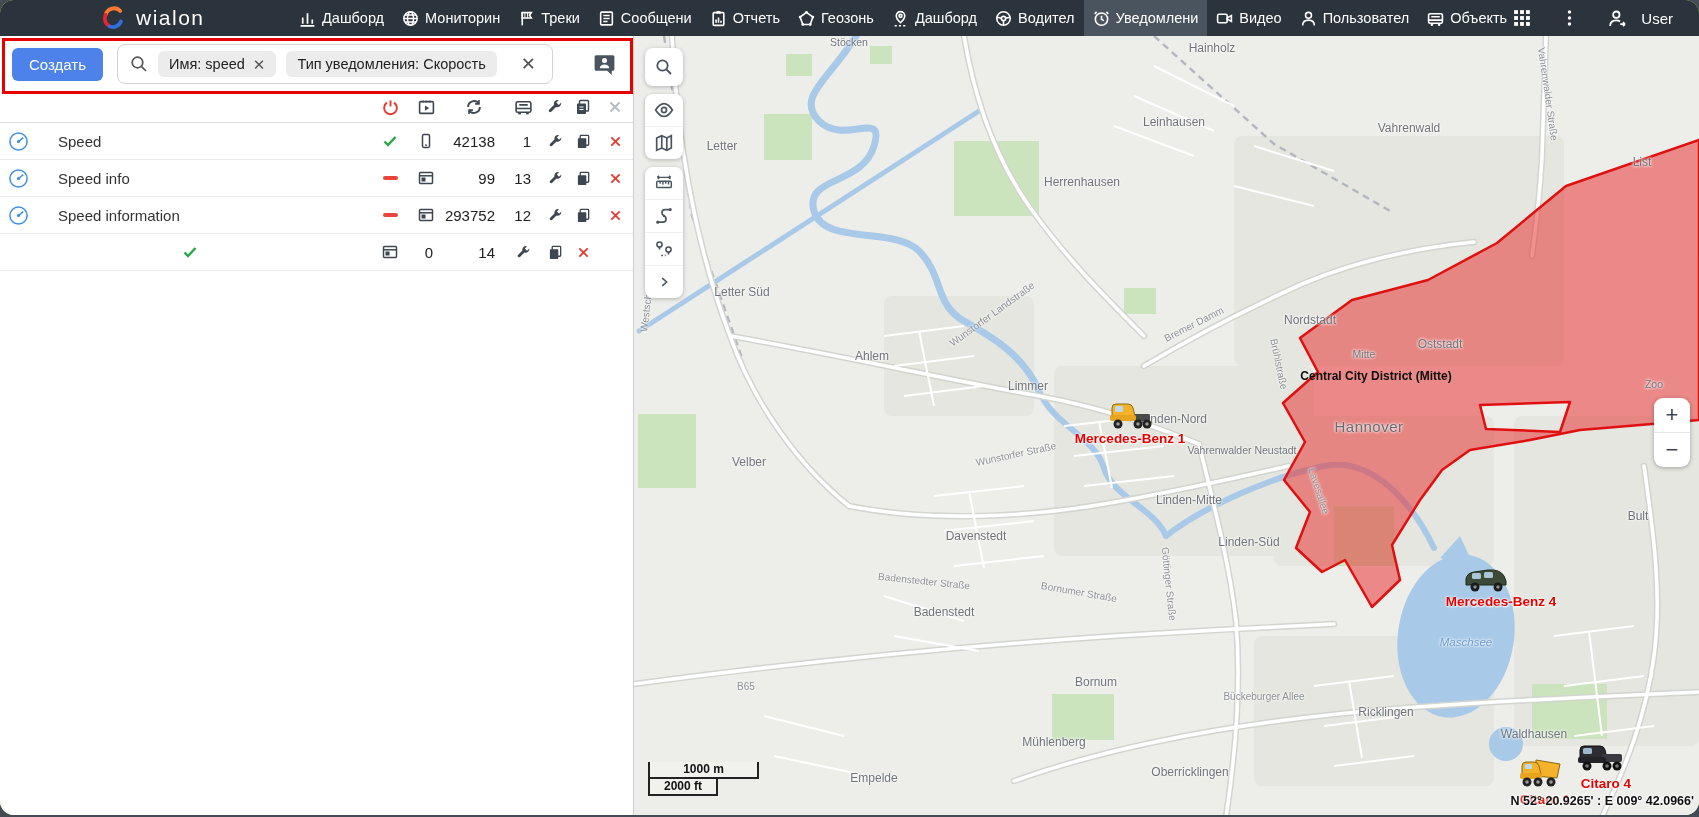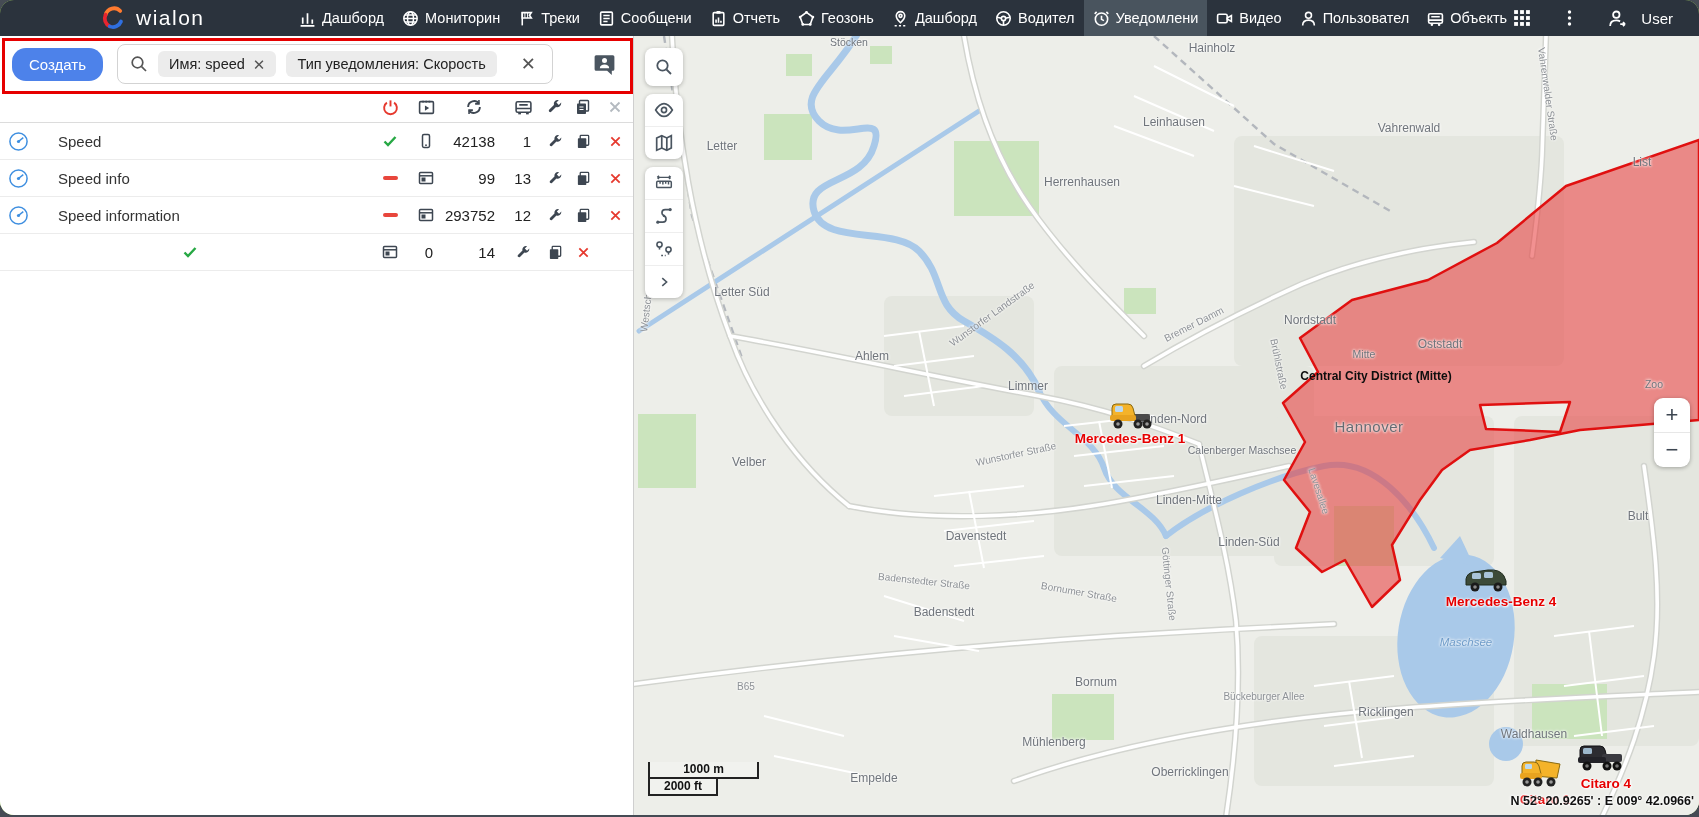--- a/index.html
+++ b/index.html
@@ -12,21 +12,21 @@
   .nav-items{display:flex;align-items:stretch;height:100%;margin-left:40px;overflow:hidden;flex:1;}
   .nav-item{display:flex;align-items:center;gap:6px;padding:0 9px;font-size:14.5px;white-space:nowrap;cursor:pointer;}
   .nav-item.active{background:#49545e;}
   .nav-item svg{flex:none;}
   .nav-right{display:flex;align-items:center;gap:36px;margin-left:auto;padding-right:26px;flex:none;}
   .nav-user{display:flex;align-items:center;gap:14px;font-size:15px;}
 
   
   .panel{position:absolute;left:0;top:36px;width:633px;bottom:0;background:#fff;border-right:1px solid #cfcfcf;z-index:40;}
   .panel-header{display:flex;align-items:center;height:56px;padding:0 12px;gap:14px;}
-  .create-btn{background:#4d82ea;color:#fff;border:none;border-radius:14px;font-size:15px;padding:8px 17px;cursor:pointer;font-family:inherit;}
+  .create-btn{background:#4d82ea;color:#fff;border:none;border-radius:6px;font-size:15px;padding:8px 17px;cursor:pointer;font-family:inherit;}
   .searchbox{display:flex;align-items:center;width:436px;height:40px;border:1px solid #d3d3d3;border-radius:8px;padding:0 12px;gap:10px;box-sizing:border-box;background:#fff;}
   .chip{display:flex;align-items:center;gap:8px;background:#ececec;border-radius:6px;padding:5px 11px;font-size:14.5px;color:#222;white-space:nowrap;}
   .chip .x{color:#555;font-size:15px;line-height:1;cursor:pointer;}
   .clearx{margin-left:14px;color:#555;font-size:18px;line-height:1;cursor:pointer;}
   .contact-btn{margin-left:auto;margin-right:4px;cursor:pointer;display:flex;}
   .annotation{position:absolute;left:2px;top:2px;width:625px;height:50px;border:3px solid #e60000;pointer-events:none;z-index:55;}
 
   .tbl-header{display:grid;grid-template-columns:1fr 38px 34px 62px 36px 28px 28px 36px;align-items:center;height:30px;border-bottom:1px solid #dcdcdc;padding-left:8px;}
   .tbl-header .cell,.row .cell{display:flex;justify-content:center;align-items:center;}
   .row{display:grid;grid-template-columns:1fr 38px 34px 62px 36px 28px 28px 36px;align-items:center;height:36px;border-bottom:1px solid #ececec;padding-left:8px;font-size:15px;color:#333;}
@@ -528,21 +528,21 @@
         <span class="place" style="left: 108px; top: 256px;">Letter Süd</span>
         <span class="place" style="left: 676px; top: 284px;">Nordstadt</span>
         <span class="place" style="left: 806px; top: 308px;">Oststadt</span>
         <span class="place small" style="left: 730px; top: 318px;">Mitte</span>
         <span class="place small" style="left: 1020px; top: 348px;">Zoo</span>
         <span class="place" style="left: 238px; top: 320px;">Ahlem</span>
         <span class="place" style="left: 394px; top: 350px;">Limmer</span>
         <span class="place" style="left: 540px; top: 383px;">Linden-Nord</span>
         <span class="place city" style="left: 735px; top: 390px;">Hannover</span>
         <span class="place" style="left: 115px; top: 426px;">Velber</span>
-        <span class="place small" style="left: 608px; top: 414px;">Calenberger Maschsee</span>
+        <span class="place small" style="left: 608px; top: 414px;">Vahrenwalder Neustadt</span>
         <span class="place" style="left: 555px; top: 464px;">Linden-Mitte</span>
         <span class="place" style="left: 342px; top: 500px;">Davenstedt</span>
         <span class="place" style="left: 615px; top: 506px;">Linden-Süd</span>
         <span class="place" style="left: 1004px; top: 480px;">Bult</span>
         <span class="place" style="left: 310px; top: 576px;">Badenstedt</span>
         <span class="place water" style="left: 832px; top: 606px;">Maschsee</span>
         <span class="place" style="left: 462px; top: 646px;">Bornum</span>
         <span class="place" style="left: 752px; top: 676px;">Ricklingen</span>
         <span class="place" style="left: 420px; top: 706px;">Mühlenberg</span>
         <span class="place" style="left: 240px; top: 742px;">Empelde</span>

